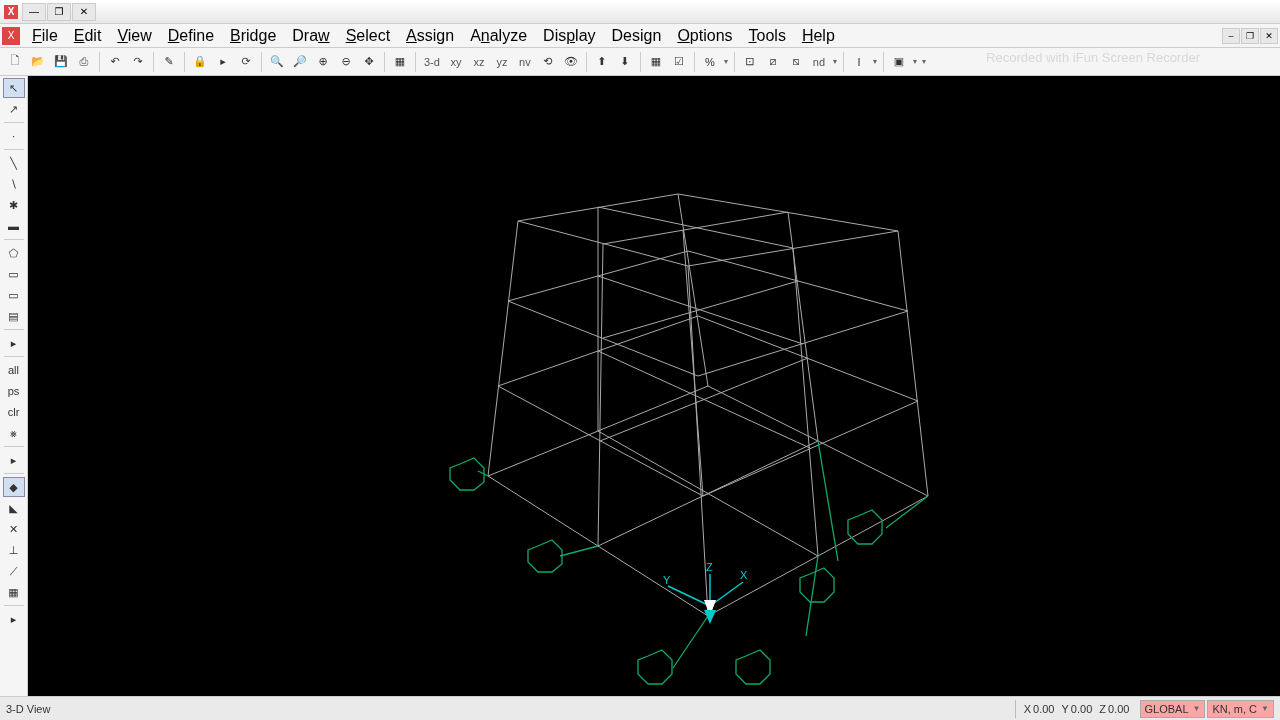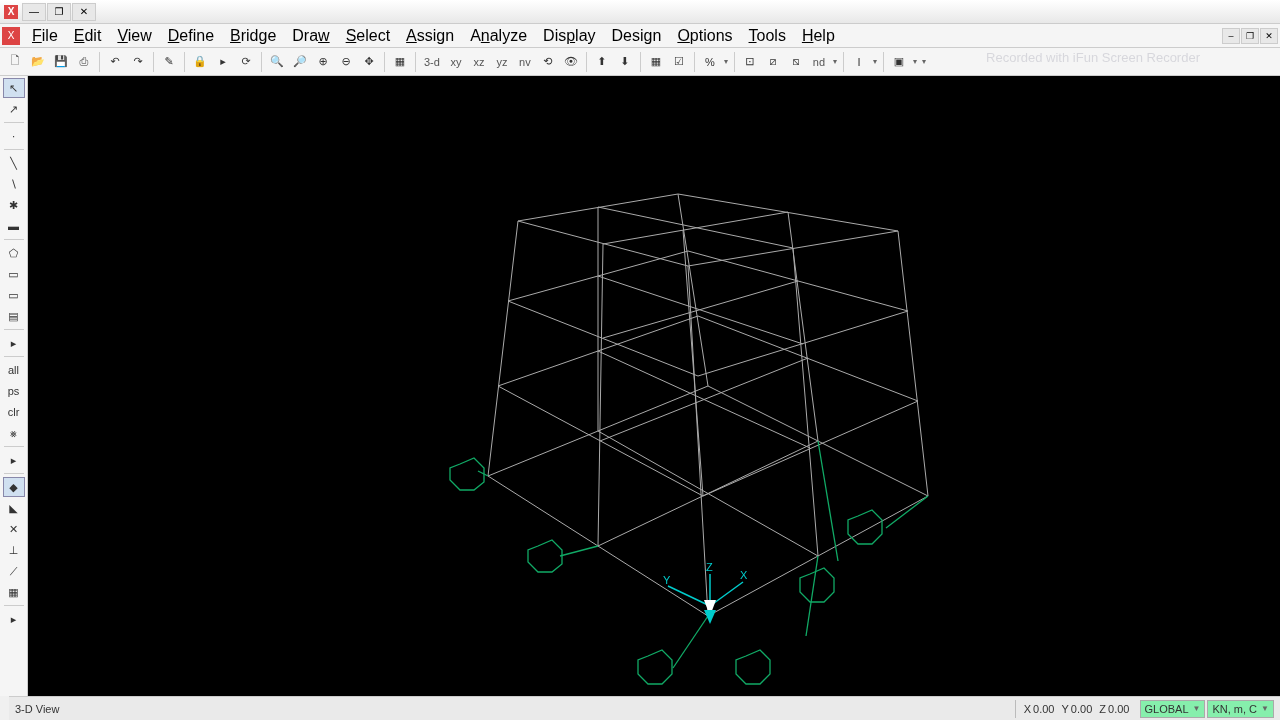--- a/index.html
+++ b/index.html
@@ -20,24 +20,24 @@
 .tb-btn { width: 22px; height: 22px; display: flex; align-items: center; justify-content: center; cursor: pointer; border: 1px solid transparent; font-size: 11px; color: #333; }
 .tb-sep { width: 1px; background: #ccc; height: 20px; margin: 0 3px; }
 .tb-text-btn { min-width: 22px; height: 22px; padding: 0 3px; display: flex; align-items: center; justify-content: center; cursor: pointer; border: 1px solid transparent; font-size: 11px; color: #555; text-align: right; }
 .tb-drop { width: 8px; display: flex; align-items: center; justify-content: center; font-size: 8px; color: #666; cursor: pointer; }
 .main-area { display: flex; height: 620px; }
 .left-toolbar { width: 28px; background: #f5f5f5; border-right: 1px solid #ccc; display: flex; flex-direction: column; align-items: center; padding: 2px 0; gap: 1px; }
 .lt-btn { width: 22px; height: 20px; display: flex; align-items: center; justify-content: center; cursor: pointer; border: 1px solid transparent; font-size: 11px; color: #333; }
 .lt-btn.active { background: #d0e0f0; border: 1px solid #88a; }
 .lt-sep { height: 1px; background: #ccc; width: 20px; margin: 2px 0; }
 .viewport { flex: 1; background: #000; position: relative; }
-.statusbar { height: 24px; background: #eaeaea; border-top: 1px solid #ccc; display: flex; align-items: center; padding: 0 6px; font-size: 11px; color: #333; margin-left: 9px; }
+.statusbar { height: 24px; background: #eaeaea; border-top: 1px solid #ccc; display: flex; align-items: center; padding: 0 6px; font-size: 11px; color: #333; }
 .status-left { flex: 1; }
 .status-coords { padding: 0 8px; border-left: 1px solid #bbb; height: 18px; display: flex; align-items: center; gap: 2px; }
-.status-select { height: 18px; font-size: 11px; border: 1px solid #aaa; background: #86efac; padding: 0 4px; display: flex; align-items: center; min-width: 60px; margin-left: 2px; }
+.status-select { height: 18px; font-size: 11px; border: 1px solid #aaa; background: #fca5a5; padding: 0 4px; display: flex; align-items: center; min-width: 60px; margin-left: 2px; }
 .drop-arrow { margin-left: 4px; font-size: 8px; color: #666; }
 svg { display: block; }
 </style>
 </head>
 <body>
 
 <div class="titlebar">
   <div class="titlebar-icon">X</div>
   <div class="watermark">Recorded with iFun Screen Recorder</div>
   <div class="window-controls">

